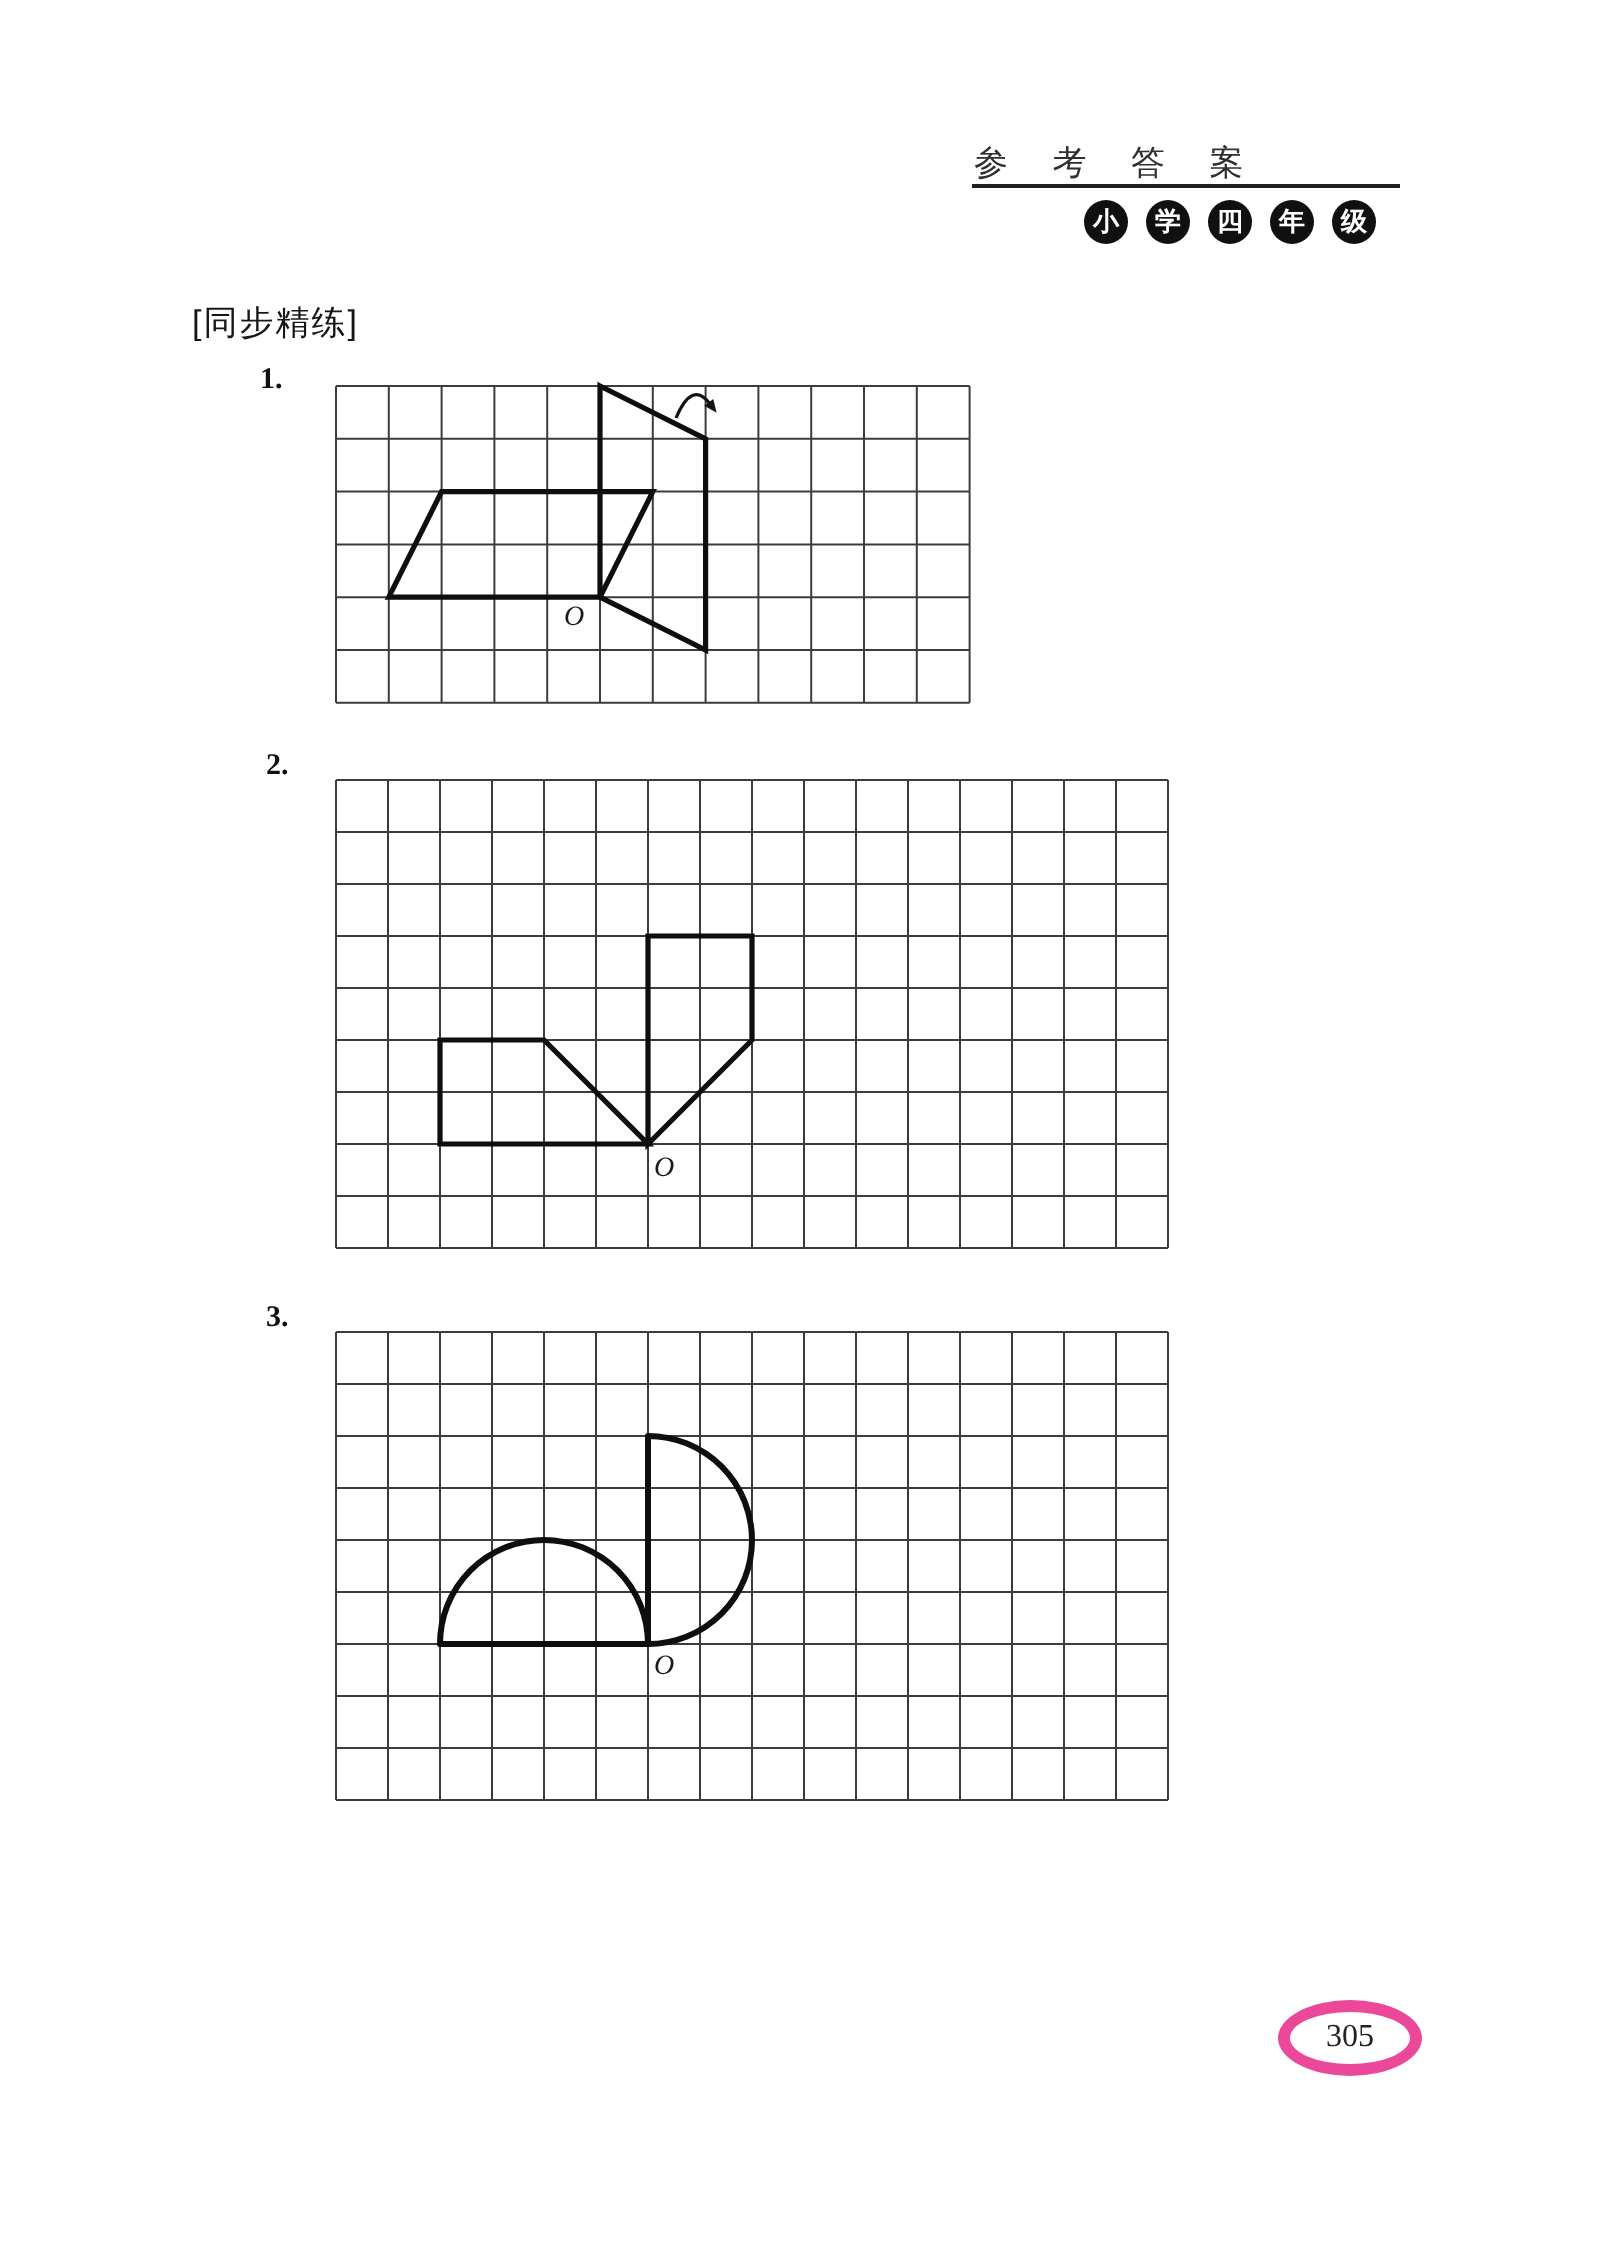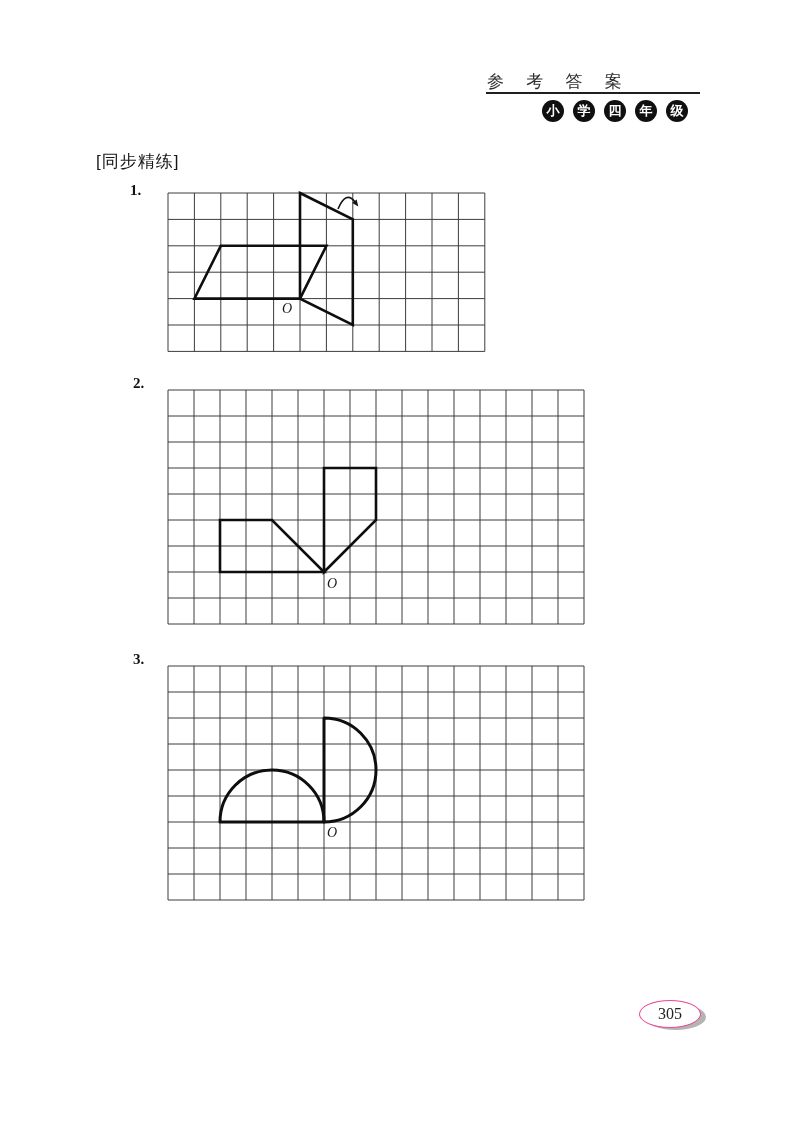--- a/index.html
+++ b/index.html
@@ -17,21 +17,21 @@
   .prob-num{position:absolute;font-size:15px;font-weight:bold;color:#111;
             font-family:"Liberation Serif",serif;}
   .num-1{left:130px;top:182px;}
   .num-2{left:133px;top:375px;}
   .num-3{left:133px;top:651px;}
   .grid-svg{position:absolute;overflow:visible;}
   .o-label{font-family:"Liberation Serif",serif;font-style:italic;font-size:14px;fill:#1a1a1a;}
   .page-badge-shadow{position:absolute;left:645px;top:1004px;width:61px;height:26px;
                      background:#b4b4b4;border-radius:50%;}
   .page-badge-face{position:absolute;left:639px;top:1000px;width:60px;height:26px;
-                   background:#ffffff;border:1px solid #ec4899;border-radius:50%;
+                   background:#ffffff;border:6px solid #ec4899;border-radius:50%;
                    display:flex;align-items:center;justify-content:center;
                    font-size:16px;color:#222;}
 </style>
 </head>
 <body>
 
 <div class="page">
 
   <div>
     <div class="hdr-title">参 考 答 案</div>

